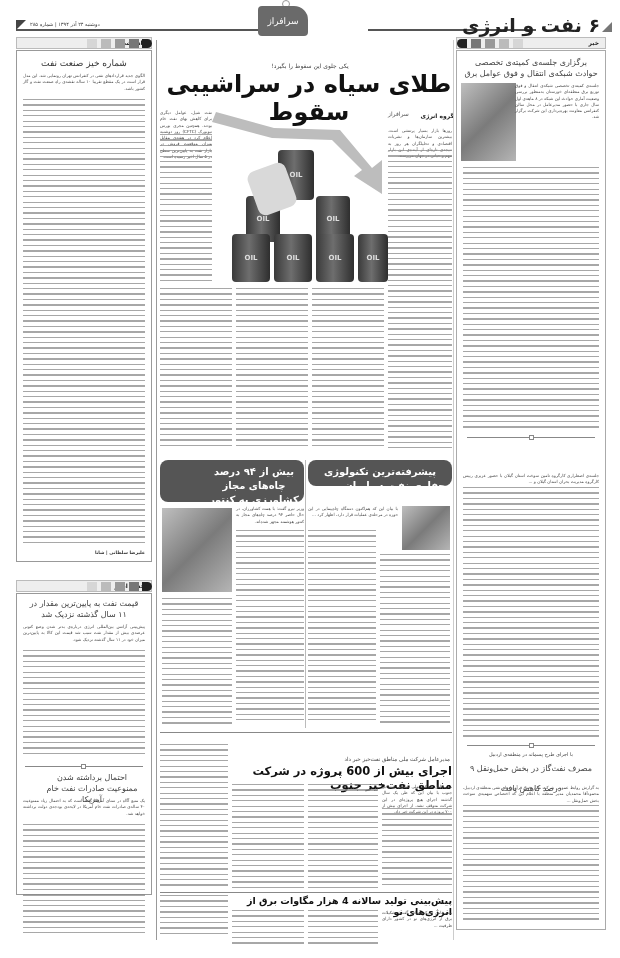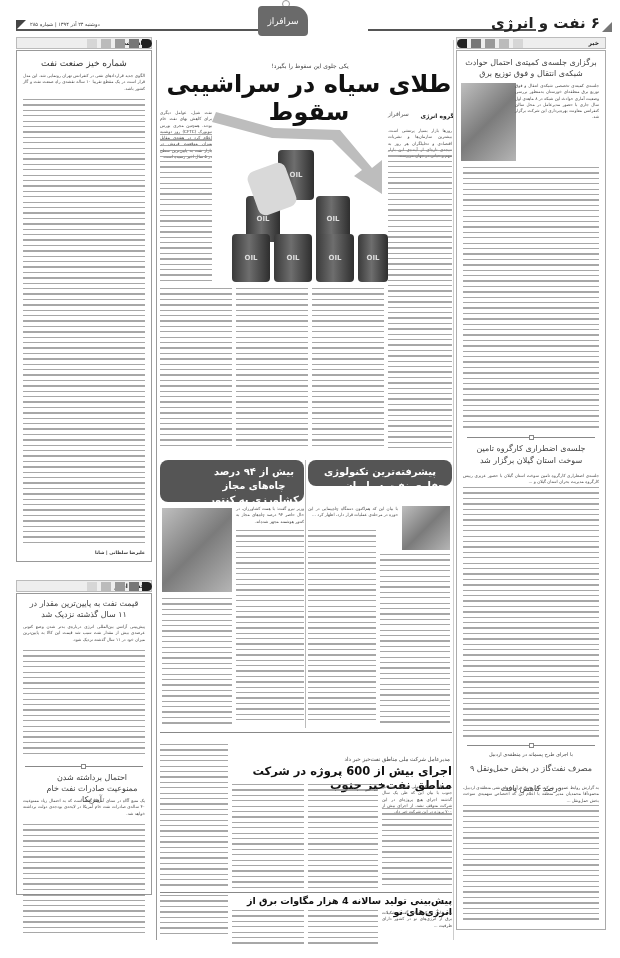--- a/index.html
+++ b/index.html
@@ -1,21 +1,21 @@
 <!DOCTYPE html>
 <html><head>
 <meta charset="utf-8">
 <style>
   * { box-sizing: border-box; margin: 0; padding: 0; }
   html, body { width: 620px; height: 958px; background: #fff; overflow: hidden; }
   body { font-family: "DejaVu Sans", sans-serif; color: #222; position: relative; direction: rtl; }
 
   
   .hdr-line { position: absolute; top: 29px; height: 2px; background: #555; }
-  .hdr-title { position: absolute; right: 20px; top: 14px; font-size: 15px; font-weight: bold; color: #222; font-family: "DejaVu Sans", sans-serif; text-align: center; }
+  .hdr-title { position: absolute; right: 20px; top: 14px; font-size: 19px; font-weight: bold; color: #222; font-family: "DejaVu Sans", sans-serif; text-align: center; }
   .hdr-arrow { position: absolute; right: 8px; top: 22px; width: 0; height: 0; border-left: 10px solid transparent; border-bottom: 10px solid #777; }
   .hdr-logo { position: absolute; left: 258px; top: 6px; width: 50px; height: 30px; background: #6a6a6a; border-radius: 4px 14px 4px 4px; color: #fff; font-family: "DejaVu Serif", serif; font-size: 9px; display: flex; align-items: center; justify-content: center; }
   .hdr-logo-ring { position: absolute; left: 282px; top: 0px; width: 8px; height: 8px; border: 1px solid #999; border-radius: 50%; }
   .hdr-date { position: absolute; left: 18px; top: 21px; font-size: 5px; color: #333; direction: rtl; }
   .hdr-date-flag { position: absolute; left: 16px; top: 20px; width: 0; height: 0; border-right: 10px solid transparent; border-top: 10px solid #444; }
 
   
   .tabbar { position: absolute; height: 12px; border: 1px solid #bbb; background: #eee; }
   .tabbar .lbl { position: absolute; right: 6px; top: 1px; font-size: 6px; font-weight: bold; color: #222; }
   .tabbar .sq { position: absolute; top: 1px; width: 10px; height: 9px; }
@@ -57,29 +57,28 @@
 <div class="tabbar" style="left:456px; top:37px; width:150px;">
   <span class="lbl">خبر</span>
   <span class="sq" style="left:0; width:10px; background:#222; border-radius:5px 0 0 5px;"></span>
   <span class="sq" style="left:14px; background:#777;"></span>
   <span class="sq" style="left:28px; background:#999;"></span>
   <span class="sq" style="left:42px; background:#bbb;"></span>
   <span class="sq" style="left:56px; background:#d6d6d6;"></span>
 </div>
 
 <div class="box" style="left:456px; top:50px; width:150px; height:880px; border-color:#aaa;">
-  <div class="h-sm" style="position:absolute; top:6px; left:6px; right:6px;">برگزاری جلسه‌ی کمیته‌ی احتمال حوادث شبکه‌ی انتقال و فوق توزیع برق</div>
+  <div class="h-sm" style="position:absolute; top:6px; left:6px; right:6px;">برگزاری جلسه‌ی کمیته‌ی تخصصی حوادث شبکه‌ی انتقال و فوق عوامل برق</div>
   <div class="photo" style="left:4px; top:32px; width:55px; height:78px;"></div>
   <div class="txt" style="position:absolute; right:6px; top:32px; width:84px;">جلسه‌ی کمیته‌ی تخصصی شبکه‌ی انتقال و فوق توزیع برق منطقه‌ای خوزستان به‌منظور بررسی وضعیت آماری حوادث این شبکه در ۸ ماهه‌ی اول سال جاری با حضور مدیرعامل در محل سالن کنفرانس معاونت بهره‌برداری این شرکت برگزار شد.</div>
   <div class="fill-lines" style="position:absolute; right:6px; left:6px; top:116px; height:262px;"></div>
 
   <div class="sep" style="left:10px; right:10px; top:386px;"></div>
   <div class="sep-dot" style="left:72px; top:384px;"></div>
 
-  <div class="h-sm" style="position:absolute; top:392px; left:8px; right:8px; line-height:12px;">جلسه‌ی اضطراری کارگروه تامین سوخت استان گیلان برگزار شد</div>
   <div class="txt" style="position:absolute; right:6px; left:6px; top:422px;">جلسه‌ی اضطراری کارگروه تامین سوخت استان گیلان با حضور عزیزی رییس کارگروه مدیریت بحران استان گیلان و ...</div>
   <div class="fill-lines" style="position:absolute; right:6px; left:6px; top:436px; height:250px;"></div>
 
   <div class="sep" style="left:10px; right:10px; top:694px;"></div>
   <div class="sep-dot" style="left:72px; top:692px;"></div>
 
   <div class="kicker" style="position:absolute; top:700px; left:6px; right:6px;">با اجرای طرح پسماند در منطقه‌ی اردبیل</div>
   <div class="h-sm" style="position:absolute; top:708px; left:10px; right:10px; line-height:20px;">مصرف نفت‌گاز در بخش حمل‌ونقل ۹ درصد کاهش یافت</div>
   <div class="txt" style="position:absolute; right:6px; left:6px; top:734px;">به گزارش روابط عمومی شرکت ملی پخش فرآورده‌های نفتی منطقه‌ی اردبیل، محمودآقا محمدیان مدیر منطقه با اعلام این که اختصاص سهمیه‌ی سوخت بخش حمل‌ونقل ...</div>
   <div class="fill-lines" style="position:absolute; right:6px; left:6px; top:754px; height:118px;"></div>

